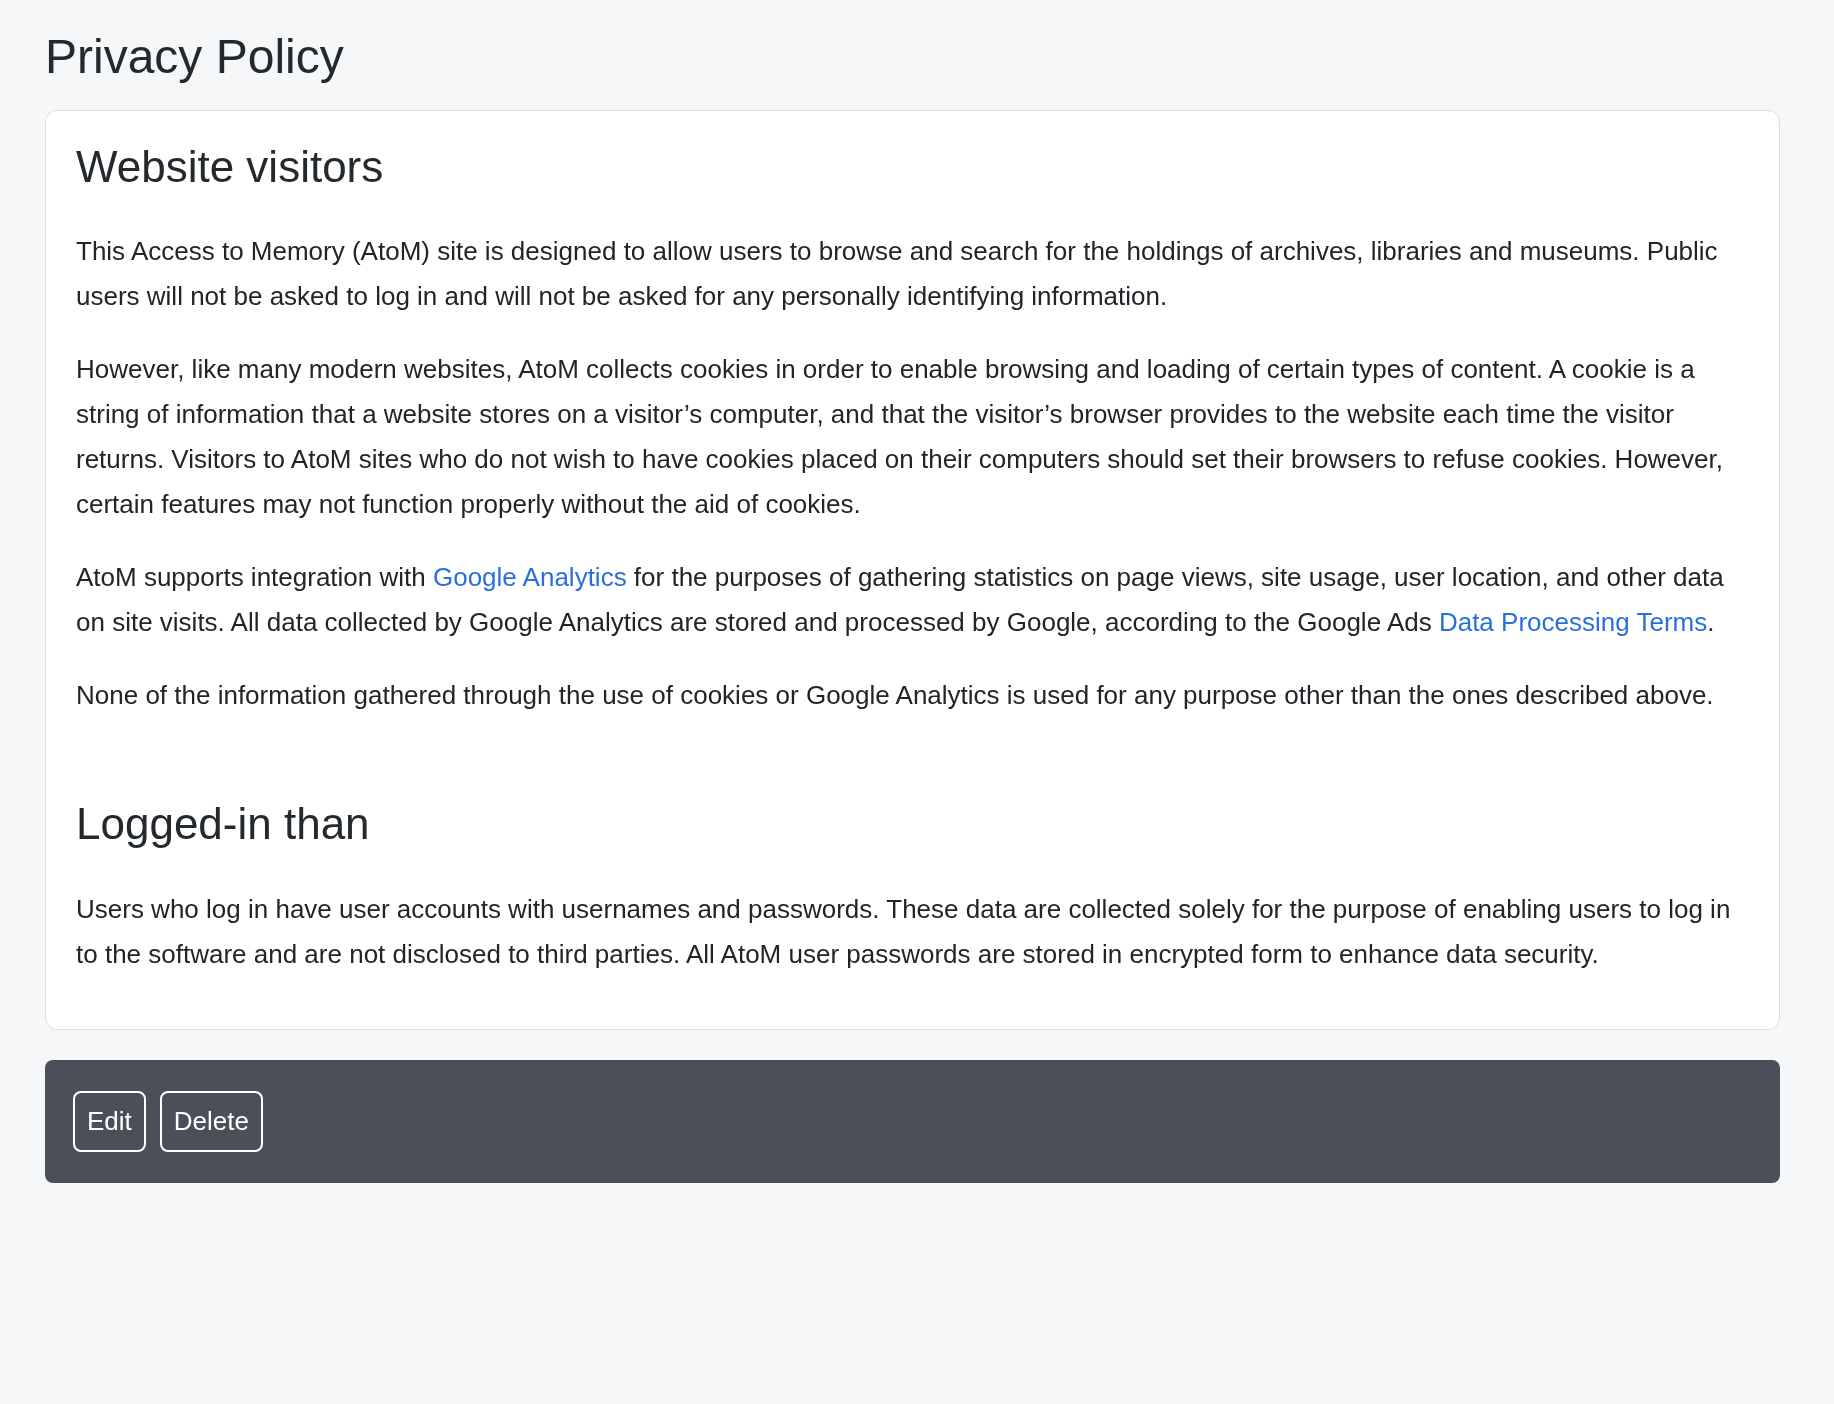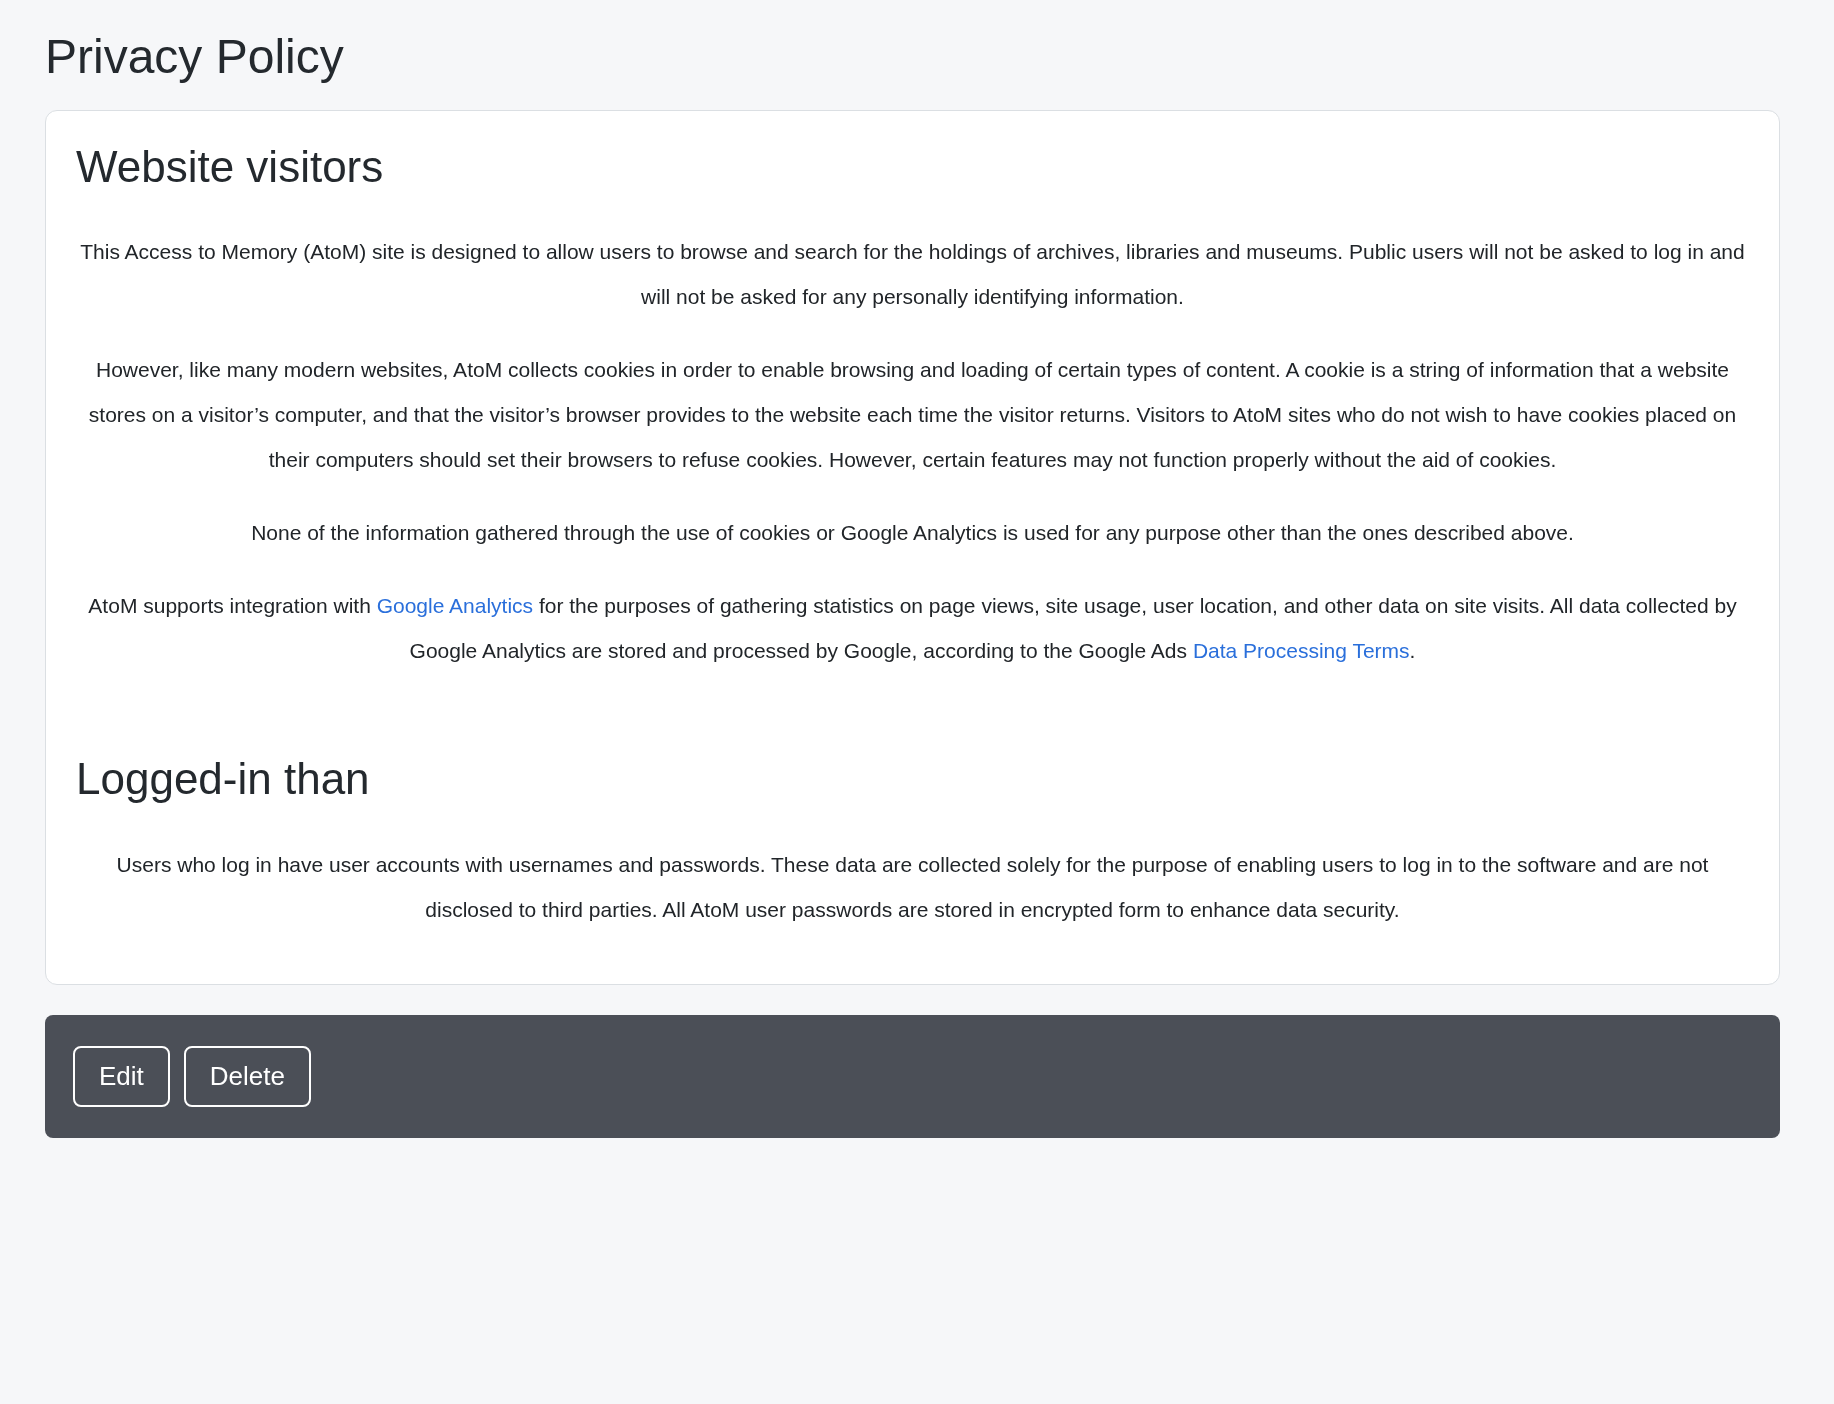--- a/index.html
+++ b/index.html
@@ -30,25 +30,24 @@
     font-size: 44px;
     font-weight: 500;
     line-height: 1.2;
     margin: 0 0 36px 0;
     color: #24292e;
   }
   .section + .section h2 {
     margin-top: 80px;
   }
   .section p {
-    font-size: 21px;
+    font-size: 26px;
     line-height: 45px;
     margin: 0 0 28px 0;
     color: #212529;
-    text-align: center;
   }
   .section a {
     color: #2a6fdb;
     text-decoration: none;
     cursor: pointer;
   }
   .actions {
     margin-top: 30px;
     background: #4b4f57;
     border-radius: 8px;
@@ -57,40 +56,40 @@
     align-items: center;
     gap: 14px;
   }
   .btn {
     background: transparent;
     border: 2px solid #ffffff;
     color: #ffffff;
     font-family: inherit;
     font-size: 26px;
     line-height: 1.2;
-    padding: 13px 24px;
+    padding: 13px 12px;
     border-radius: 8px;
     cursor: pointer;
   }
 </style>
 </head>
 <body>
 
 <div class="wrap">
 
   <h1 class="page-title">Privacy Policy</h1>
 
   <div class="card">
     <div class="section">
       <h2>Website visitors</h2>
       <div>
           <p><span>This Access to Memory (AtoM) site is designed to allow users to browse and search for the holdings of archives, libraries and museums. Public users will not be asked to log in and will not be asked for any personally identifying information.</span></p>
           <p><span>However, like many modern websites, AtoM collects cookies in order to enable browsing and loading of certain types of content. A cookie is a string of information that a website stores on a visitor’s computer, and that the visitor’s browser provides to the website each time the visitor returns. Visitors to AtoM sites who do not wish to have cookies placed on their computers should set their browsers to refuse cookies. However, certain features may not function properly without the aid of cookies.</span></p>
+          <p><span>AtoM supports integration with </span><a>Google Analytics</a><span> for the purposes of gathering statistics on page views, site usage, user location, and other data on site visits. All data collected by Google Analytics are stored and processed by Google, according to the Google Ads </span><a>Data Processing Terms</a><span>.</span></p>
           <p><span>None of the information gathered through the use of cookies or Google Analytics is used for any purpose other than the ones described above.</span></p>
-          <p><span>AtoM supports integration with </span><a>Google Analytics</a><span> for the purposes of gathering statistics on page views, site usage, user location, and other data on site visits. All data collected by Google Analytics are stored and processed by Google, according to the Google Ads </span><a>Data Processing Terms</a><span>.</span></p>
         </div>
     </div>
 
     <div class="section">
       <h2>Logged-in than</h2>
       <div>
           <p><span>Users who log in have user accounts with usernames and passwords. These data are collected solely for the purpose of enabling users to log in to the software and are not disclosed to third parties. All AtoM user passwords are stored in encrypted form to enhance data security.</span></p>
         </div>
     </div>
   </div>

